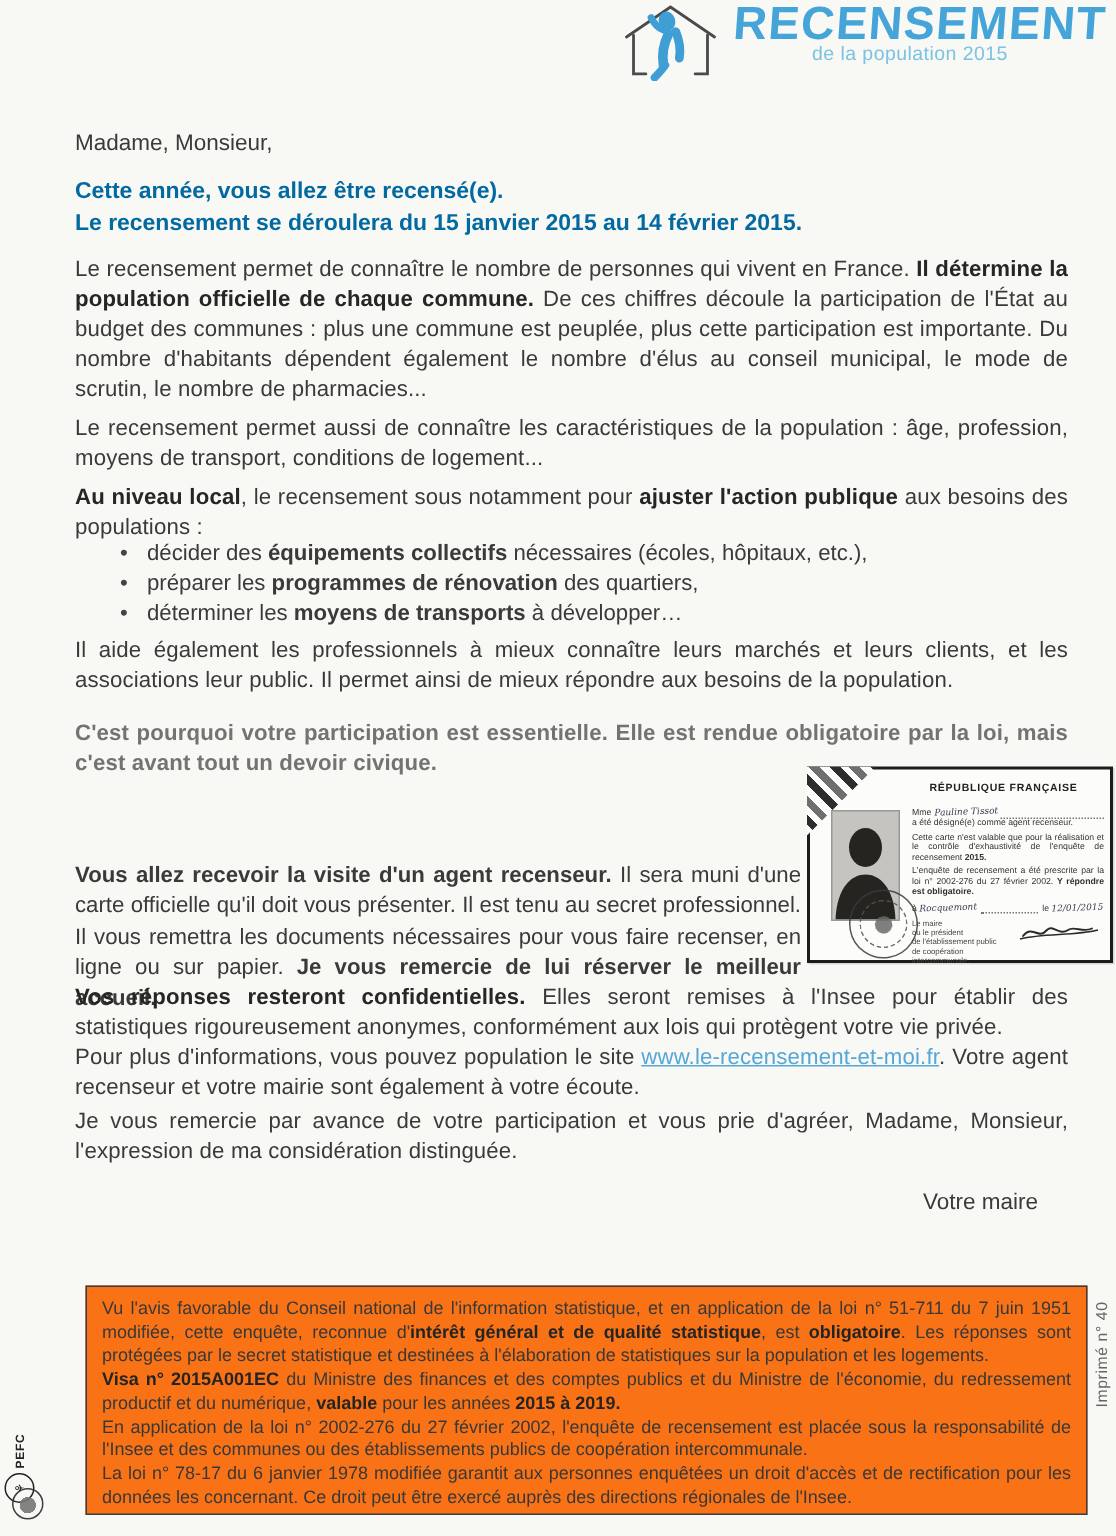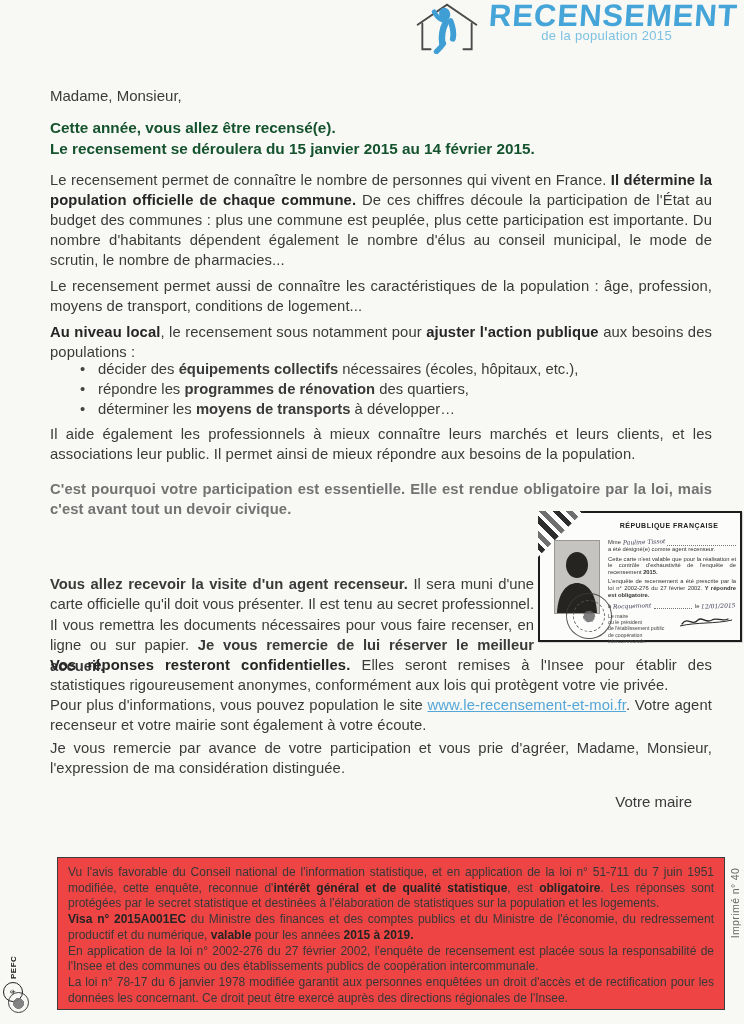--- a/index.html
+++ b/index.html
@@ -66,21 +66,21 @@
     display:flex;align-items:center;justify-content:center;
   }
   .stamp-inner{width:30px;height:30px;border-radius:50%;border:1px dashed #555;
     background:radial-gradient(circle at 50% 52%, #6a6a6a 0 26%, transparent 27%);}
   
   .signoff{top:793px;right:52px;font-size:15px;color:#3a3a3a;}
   
   .legalbox{
     left:57px;top:857px;width:668px;height:153px;border:1.6px solid #3c3c3c;
     box-sizing:border-box;padding:7px 10px;text-align:justify;
-    font-size:12px;line-height:15.7px;color:#383838;background:#ef4444;
+    font-size:12px;line-height:15.7px;color:#383838;background:#f97316;
   }
   .legalbox b{color:#242424;}
   
   .weblink{color:#54a7d8;text-decoration:underline;cursor:pointer;}
   
   .side-imprint{
     left:666px;top:896px;width:140px;height:14px;text-align:center;
     transform:rotate(-90deg);font-size:10.5px;color:#666;letter-spacing:0.4px;
   }
   
@@ -119,21 +119,21 @@
       </g>
     </svg>
     <div class="logo-textcol">
       <span class="logo-word">RECENSEMENT</span>
       <span class="logo-sub">de la population 2015</span>
     </div>
   </div>
 
   <div class="abs salutation">Madame, Monsieur,</div>
 
-  <div class="abs headline" style="color:#14532d;">
+  <div class="abs headline" style="color:#0369a1;">
     <div>Cette année, vous allez être recensé(e).</div>
     <div>Le recensement se déroulera du 15 janvier 2015 au 14 février 2015.</div>
   </div>
 
   <div class="abs para" style="top:170px;">
     <span>Le recensement permet de connaître le nombre de personnes qui vivent en France. </span><b>Il détermine la population officielle de chaque commune.</b><span> De ces chiffres découle la participation de l'État au budget des communes : plus une commune est peuplée, plus cette participation est importante. Du nombre d'habitants dépendent également le nombre d'élus au conseil municipal, le mode de scrutin, le nombre de pharmacies...</span>
   </div>
 
   <div class="abs para" style="top:276px;">Le recensement permet aussi de connaître les caractéristiques de la population : âge, profession, moyens de transport, conditions de logement...</div>
 
@@ -141,21 +141,21 @@
     <b>Au niveau local</b><span>, le recensement sous notamment pour </span><b>ajuster l'action publique</b><span> aux besoins des populations :</span>
   </div>
 
   <div class="abs bullets">
     <div class="bullet-row">
       <span class="bullet-dot">•</span>
       <span><span>décider des </span><b>équipements collectifs</b><span> nécessaires (écoles, hôpitaux, etc.),</span></span>
     </div>
     <div class="bullet-row">
       <span class="bullet-dot">•</span>
-      <span><span>répondre les </span><b>programmes de rénovation</b><span> des quartiers,</span></span>
+      <span><span>préparer les </span><b>programmes de rénovation</b><span> des quartiers,</span></span>
     </div>
     <div class="bullet-row">
       <span class="bullet-dot">•</span>
       <span><span>déterminer les </span><b>moyens de transports</b><span> à développer…</span></span>
     </div>
   </div>
 
   <div class="abs para" style="top:424px;">Il aide également les professionnels à mieux connaître leurs marchés et leurs clients, et les associations leur public. Il permet ainsi de mieux répondre aux besoins de la population.</div>
 
   <div class="abs para" style="top:479px;font-weight:bold;color:#737373;">C'est pourquoi votre participation est essentielle. Elle est rendue obligatoire par la loi, mais c'est avant tout un devoir civique.</div>

